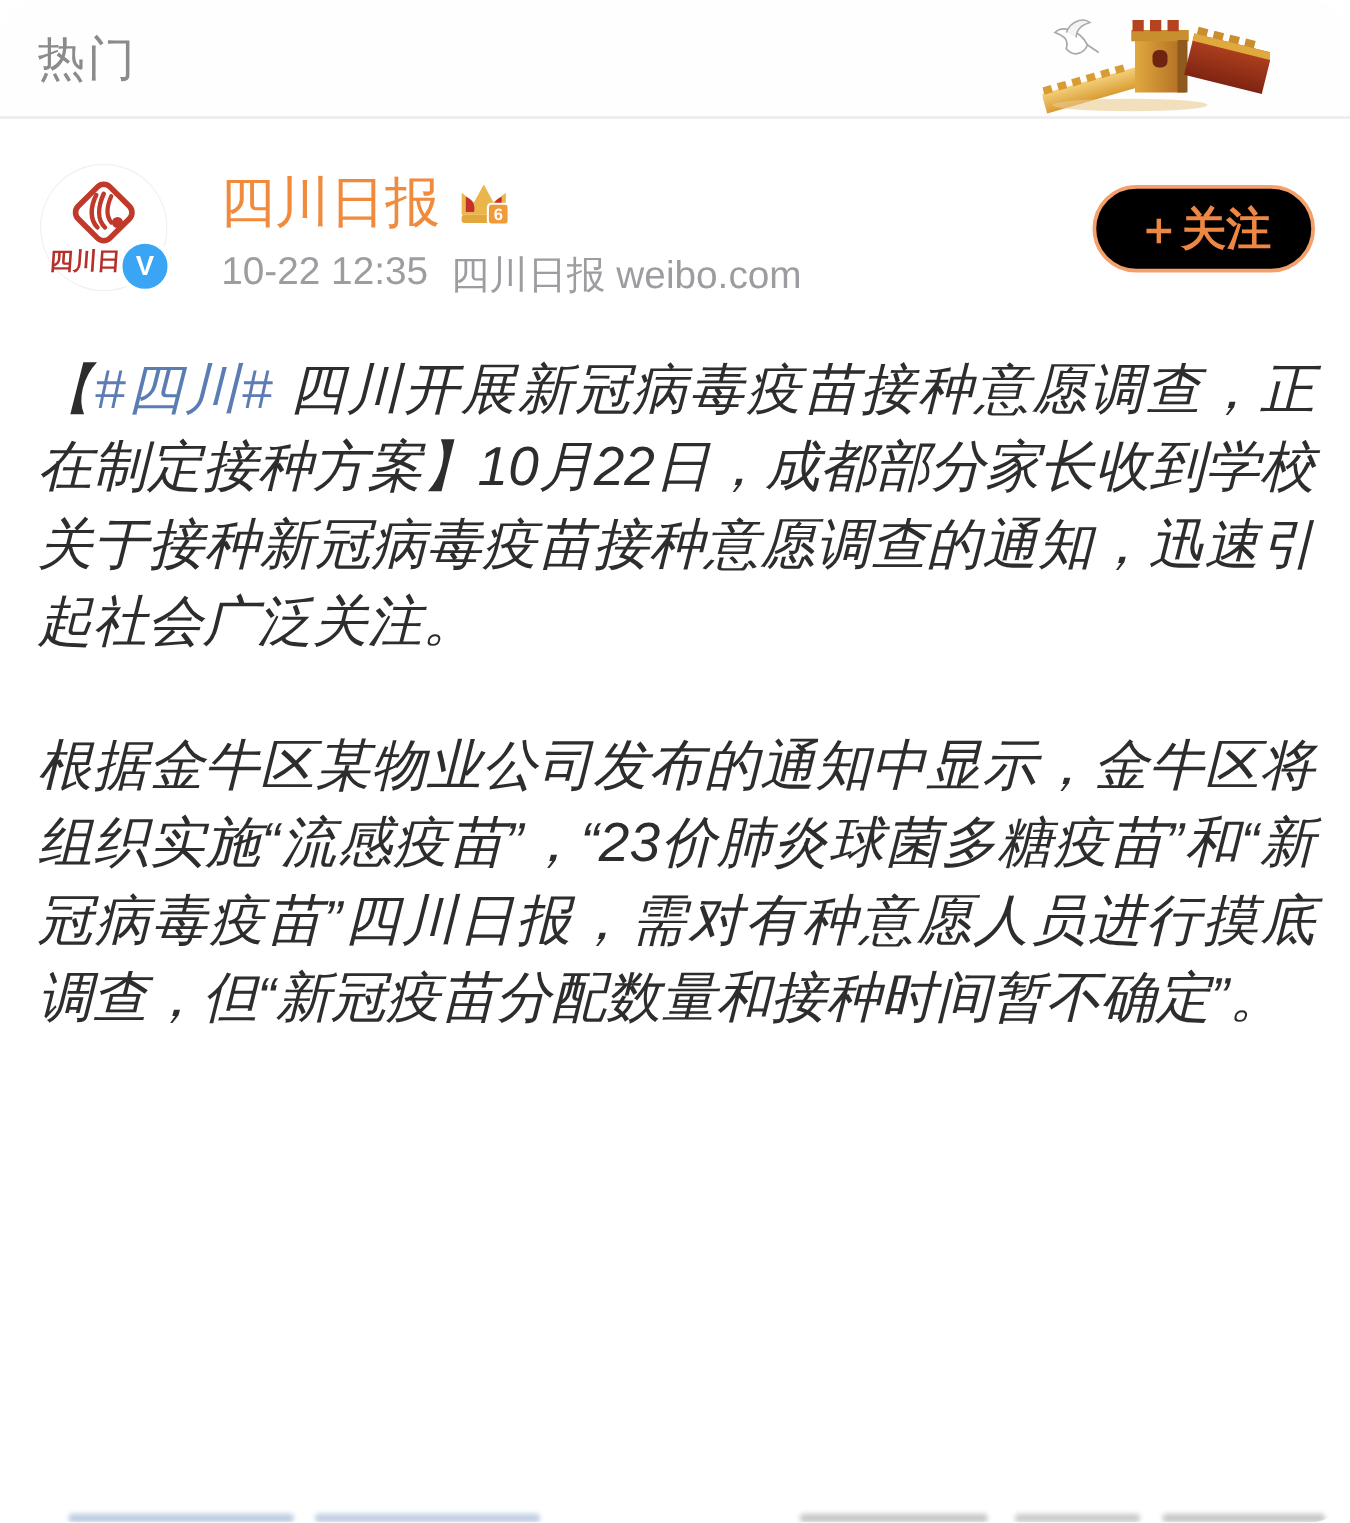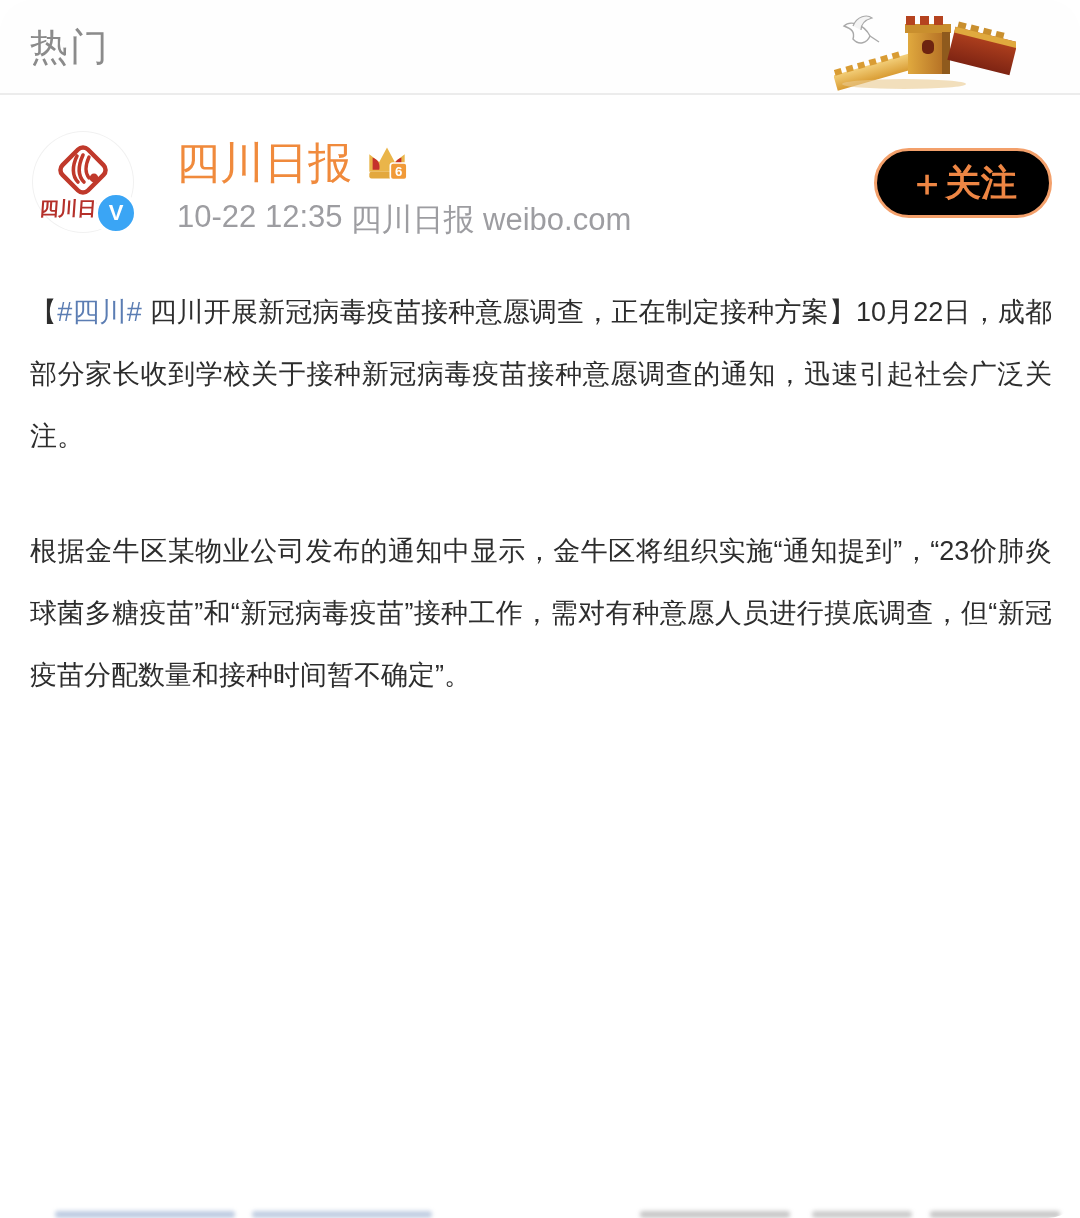--- a/index.html
+++ b/index.html
@@ -13,30 +13,30 @@
   .divider{position:absolute;top:93px;left:0;width:1080px;height:2px;background:#ececec;}
 
   
   .avatar{position:absolute;left:32px;top:131px;width:102px;height:102px;border-radius:50%;
           background:#fff;box-shadow:0 0 0 2px #f1f1f1 inset;cursor:pointer;}
   .v-badge{position:absolute;right:-4px;bottom:-2px;width:36px;height:36px;border-radius:50%;
            background:#3aa5f5;border:4px solid #ffffff;color:#fff;font-size:22px;font-weight:bold;
            display:flex;align-items:center;justify-content:center;}
   .name-row{position:absolute;left:176px;top:141px;display:flex;align-items:center;gap:12px;}
   .author-name{font-size:44px;color:#f08a3c;line-height:1;}
-  .meta-row{position:absolute;left:177px;top:199px;font-size:31px;color:#9d9da1;display:flex;gap:8px;}
+  .meta-row{position:absolute;left:177px;top:199px;font-size:31px;color:#9d9da1;display:flex;gap:18px;}
   .follow-btn{position:absolute;right:28px;top:148px;height:70px;padding:0 32px;
               background:#000000;border:3px solid #f3a06b;border-radius:36px;
               color:#ee8644;font-size:36px;line-height:64px;cursor:pointer;
               font-family:"Liberation Sans","DejaVu Sans",sans-serif;font-weight:bold;}
 
   
   .post-body{position:absolute;left:30px;top:281px;width:1022px;}
-  .para{margin:0 0 53px 0;font-size:27px;line-height:62px;color:#2d2d2d;
-        word-break:break-all;text-align:justify;}
+  .para{margin:0 0 53px 0;font-size:44px;line-height:62px;color:#2d2d2d;
+        word-break:break-all;text-align:justify;font-style:italic;}
   .para:last-child{margin-bottom:0;}
   .tlink{color:#5b7db3;cursor:pointer;}
 
   
   .cutoff{position:absolute;left:0;bottom:0;width:1080px;height:12px;}
   .cutoff i{position:absolute;bottom:0;height:7px;border-radius:3px;filter:blur(2px);display:block;}
   .co-b1{left:55px;width:180px;background:rgba(91,125,179,.40);}
   .co-b2{left:252px;width:180px;background:rgba(91,125,179,.38);}
   .co-g1{left:640px;width:150px;background:rgba(70,70,70,.30);}
   .co-g2{left:812px;width:100px;background:rgba(70,70,70,.28);}
@@ -130,21 +130,21 @@
 
   <div class="meta-row">
     <span>10-22 12:35</span>
     <span>四川日报 weibo.com</span>
   </div>
 
   <button class="follow-btn">＋关注</button>
 
   <div class="post-body" id="post-body">
       <p class="para"><span>【</span><span class="tlink">#四川#</span><span> 四川开展新冠病毒疫苗接种意愿调查，正在制定接种方案】10月22日，成都部分家长收到学校关于接种新冠病毒疫苗接种意愿调查的通知，迅速引起社会广泛关注。</span></p>
-      <p class="para"><span>根据金牛区某物业公司发布的通知中显示，金牛区将组织实施“通知提到”，“23价肺炎球菌多糖疫苗”和“新冠病毒疫苗”接种工作，需对有种意愿人员进行摸底调查，但“新冠疫苗分配数量和接种时间暂不确定”。</span></p>
+      <p class="para"><span>根据金牛区某物业公司发布的通知中显示，金牛区将组织实施“流感疫苗”，“23价肺炎球菌多糖疫苗”和“新冠病毒疫苗”四川日报，需对有种意愿人员进行摸底调查，但“新冠疫苗分配数量和接种时间暂不确定”。</span></p>
     </div>
 
   <div class="cutoff">
     <i class="co-b1"></i>
       <i class="co-b2"></i>
       <i class="co-g1"></i>
       <i class="co-g2"></i>
       <i class="co-g3"></i>
   </div>
 

